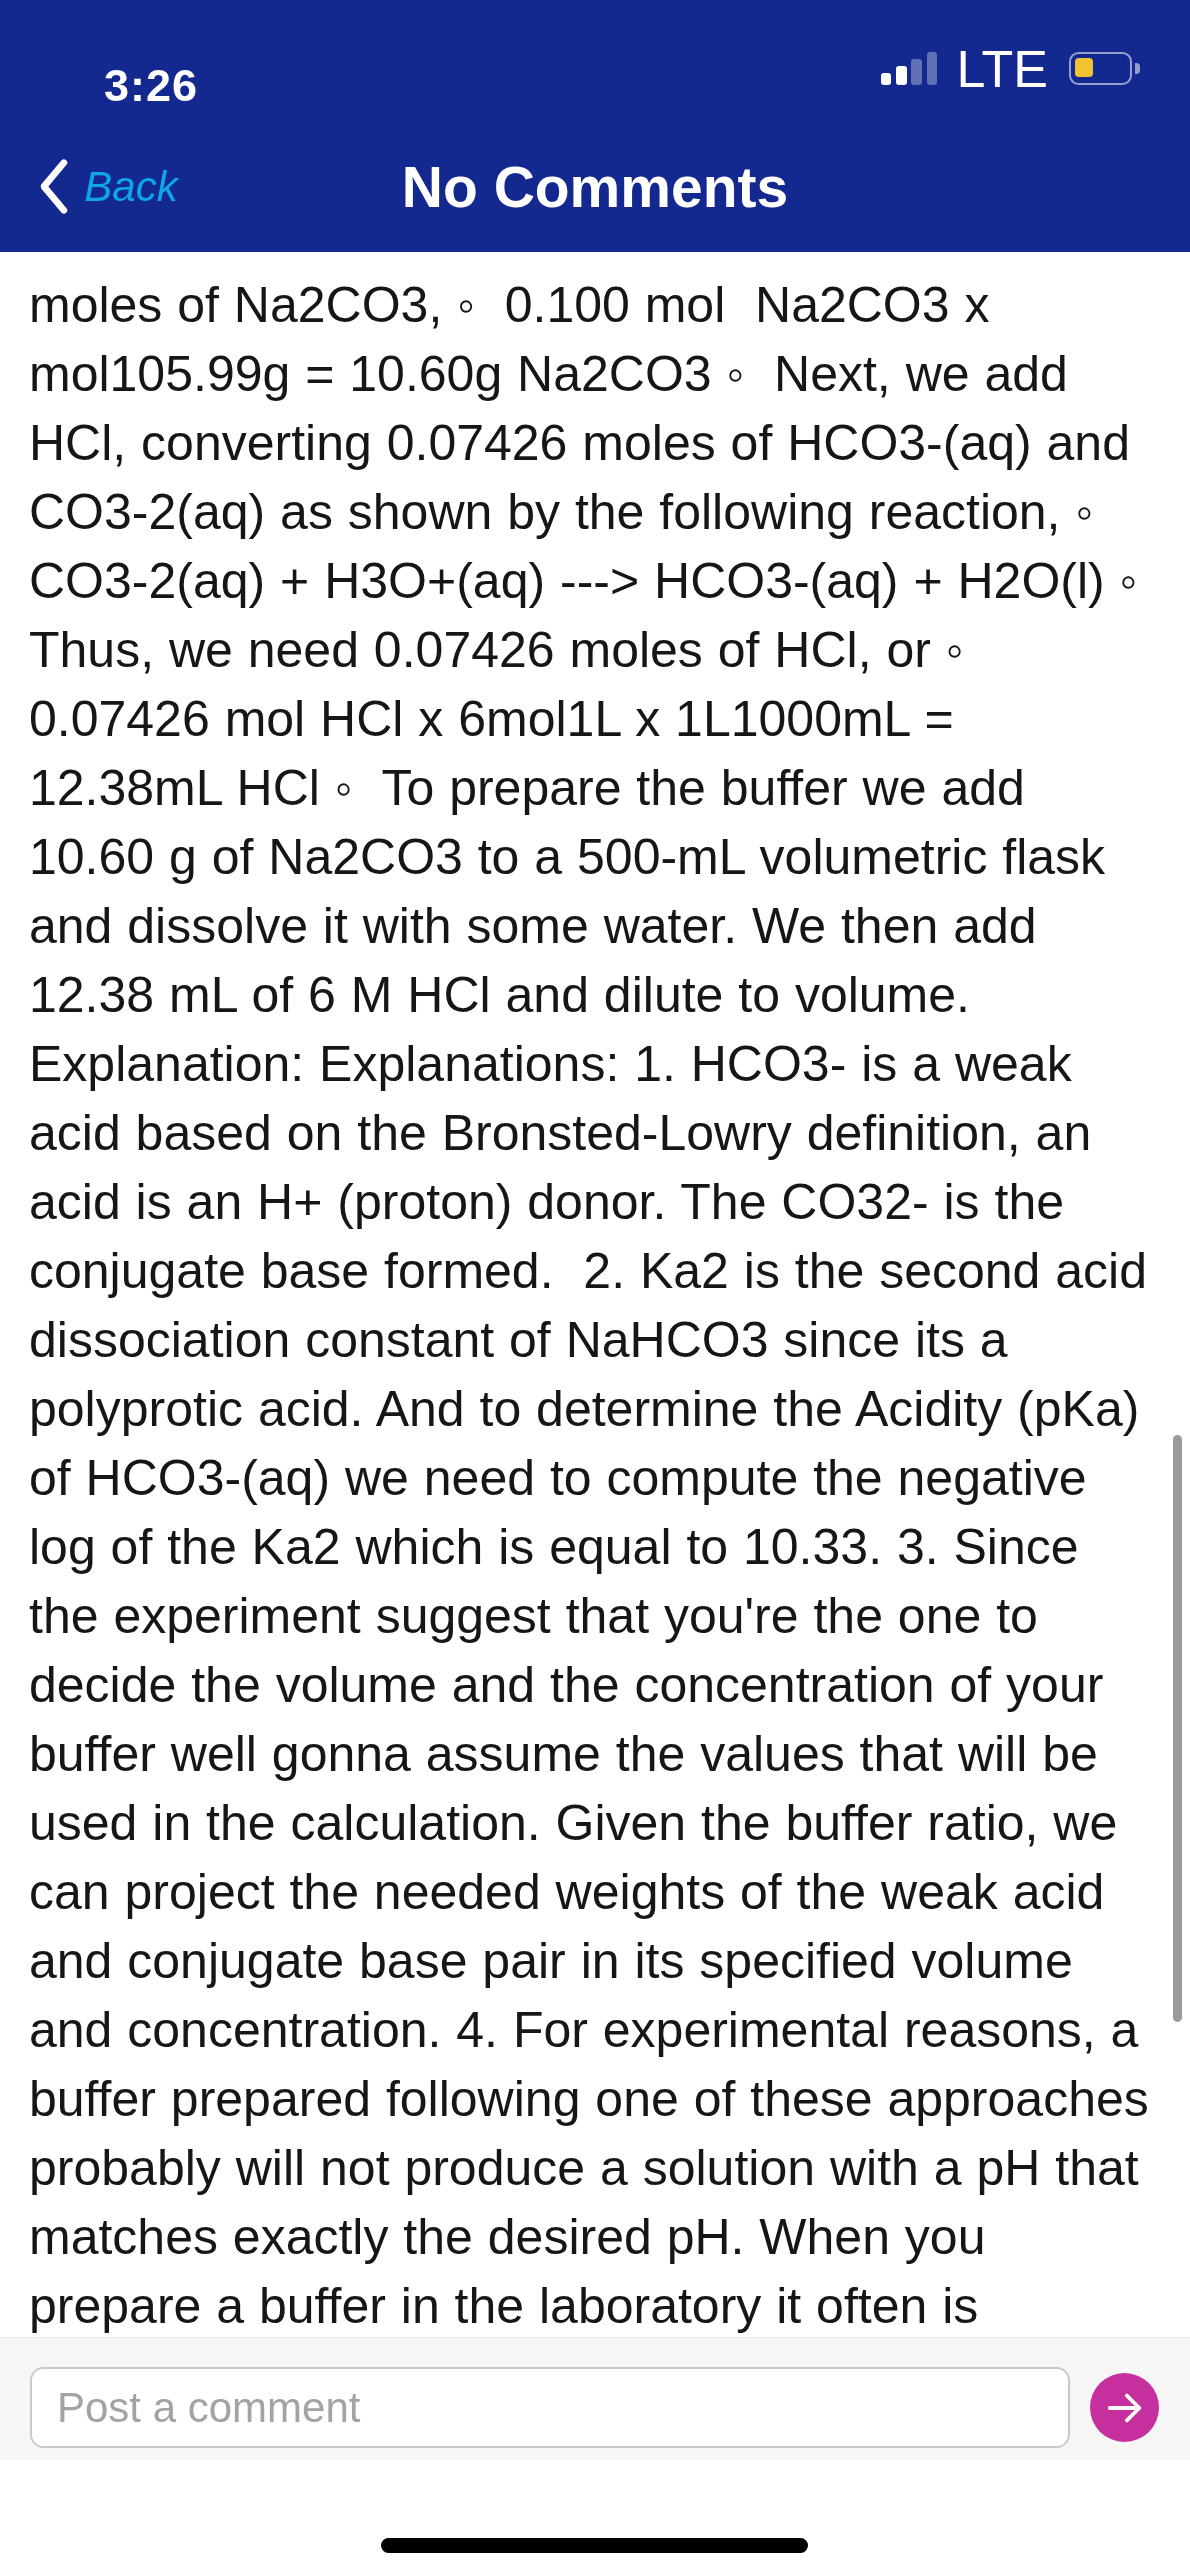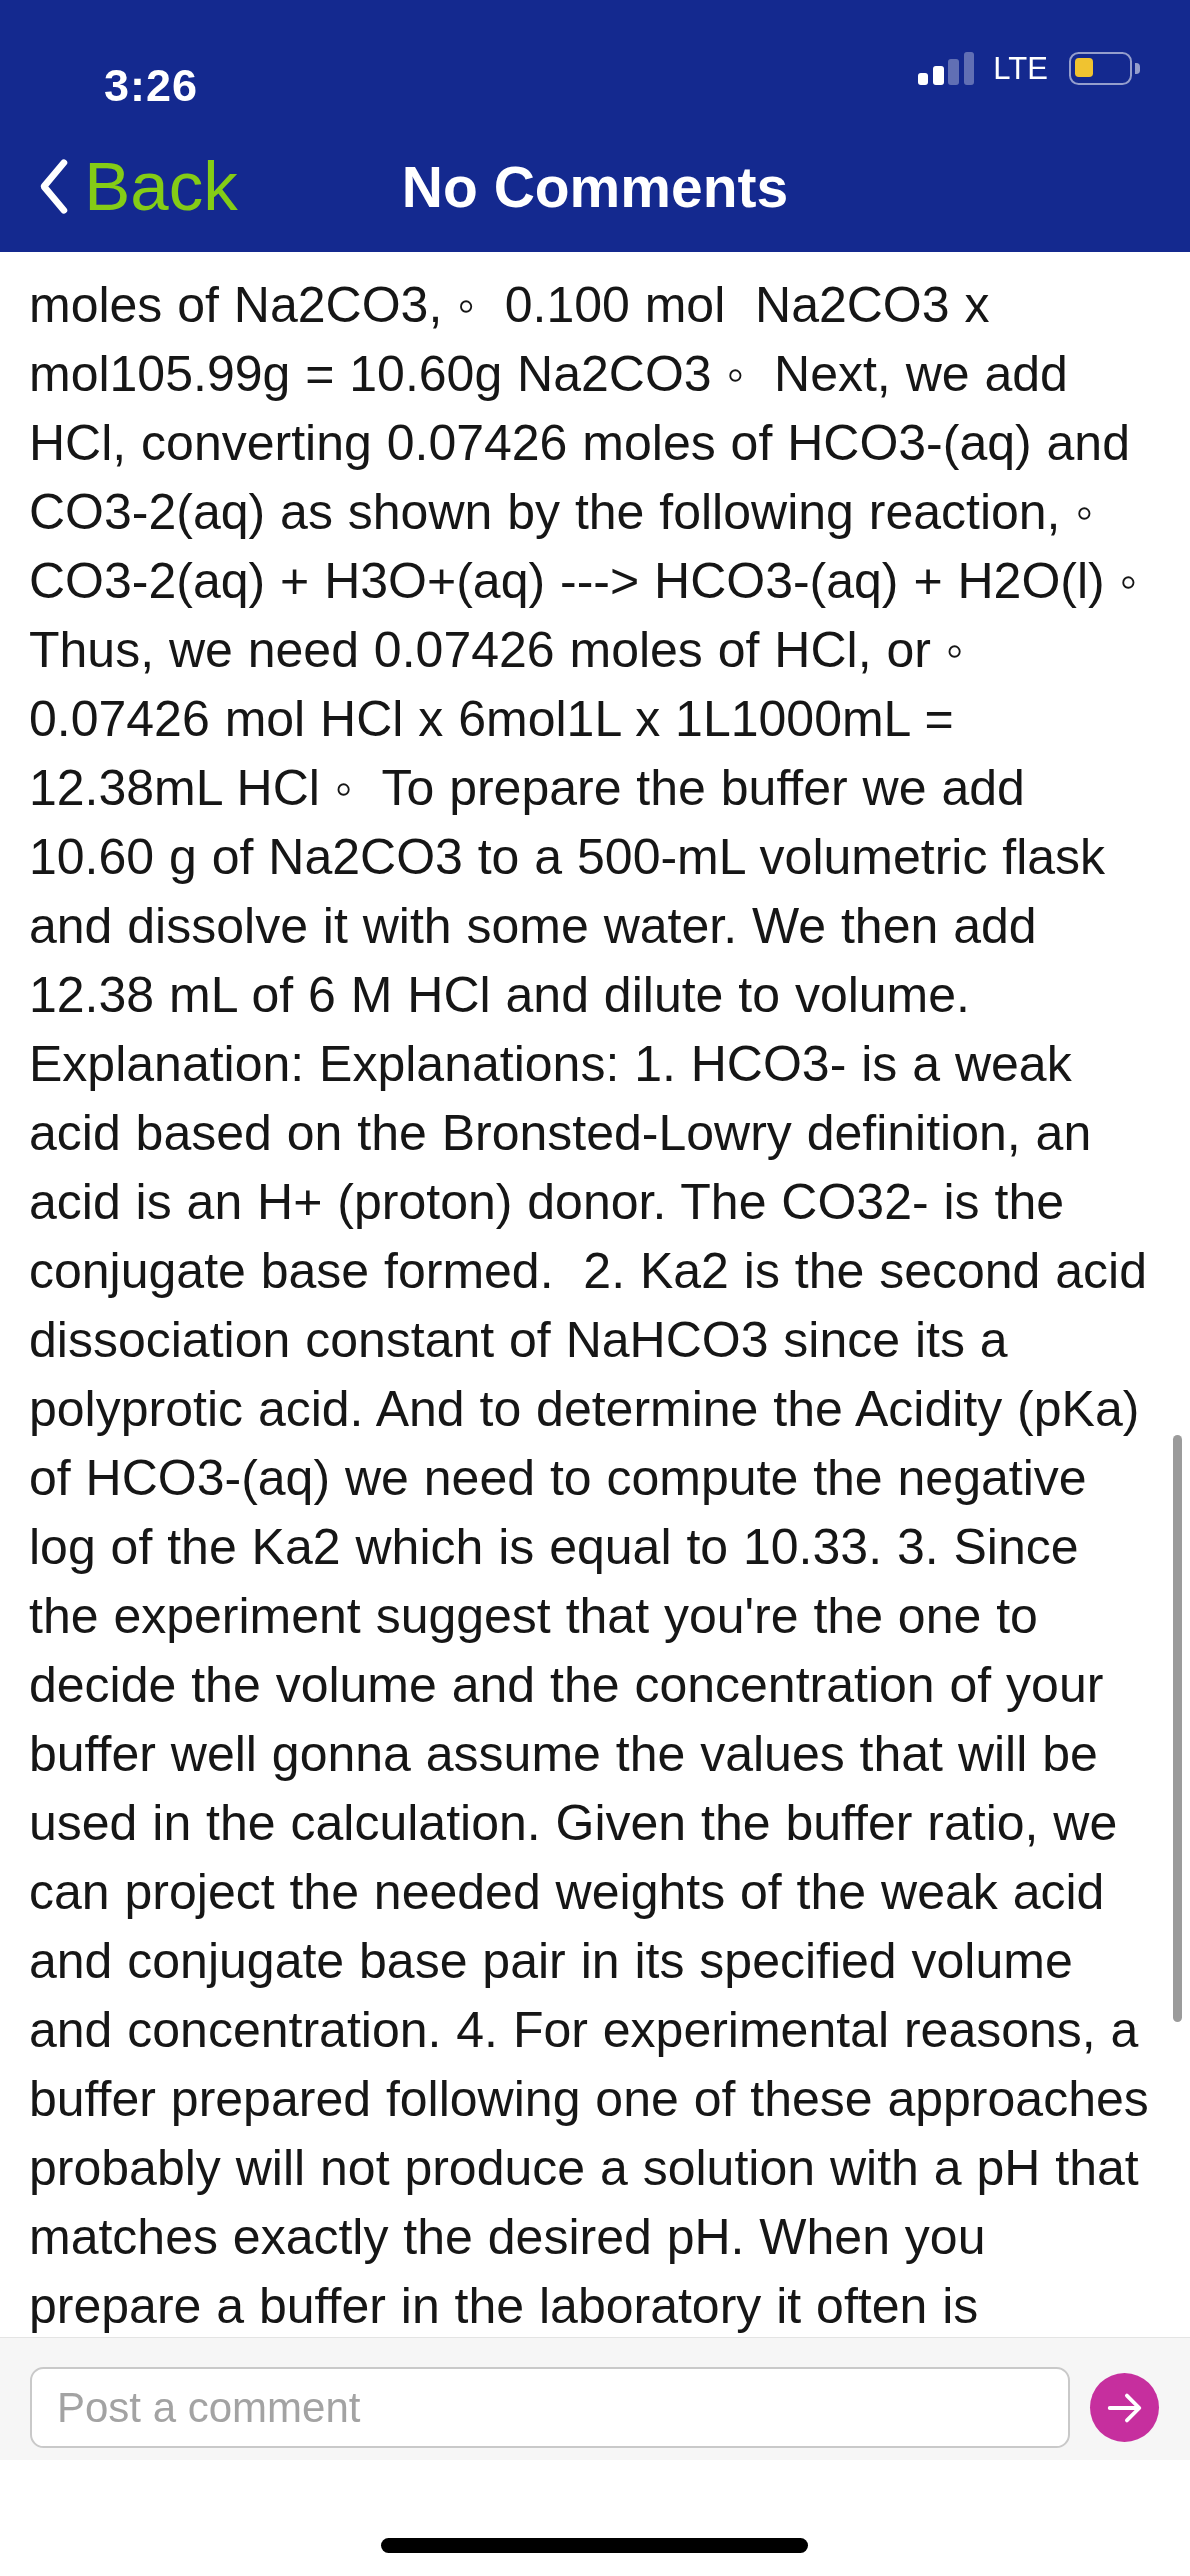--- a/index.html
+++ b/index.html
@@ -21,32 +21,32 @@
     padding:0 58px 0 104px;
   }
   .status-time { font-size:45px; font-weight:700; letter-spacing:1px;margin-top:34px; }
   .status-right { display:flex; align-items:center; gap:13.4px; }
   .signal { display:flex; align-items:flex-end; gap:4.8px; height:33px; }
   .signal i { display:block; width:10.5px; border-radius:2.9px; }
   .signal i:nth-child(1){ height:12.5px; background:#fff; }
   .signal i:nth-child(2){ height:19px; background:#fff; }
   .signal i:nth-child(3){ height:26px; background:rgba(255,255,255,.33); }
   .signal i:nth-child(4){ height:33px; background:rgba(255,255,255,.33); }
-  .lte { font-size:31px; font-weight:400; margin-left:5.8px; }
+  .lte { font-size:52px; font-weight:400; margin-left:5.8px; }
   .battery { position:relative; width:63px; height:33px;
     border:2.9px solid rgba(255,255,255,.55); border-radius:9.6px; margin-left:7.7px; }
   .battery-fill { position:absolute; left:3.8px; top:3.8px; width:18px; height:19px;
     background:var(--battery_yellow,#f0c330); border-radius:3.8px; }
   .battery-cap { position:absolute; right:-9.6px; top:8.6px; width:4.8px; height:11.5px;
     background:rgba(255,255,255,.55); border-radius:0 3.8px 3.8px 0; }
   .nav-bar { position:absolute; bottom:27px; left:0; width:100%; height:77px; }
   .back-button { position:absolute; left:36px; top:0; display:flex;
     align-items:center; gap:15.3px; height:77px; cursor:pointer; }
   .back-button svg { display:block; }
-  .back-label { font-size:69px; font-weight:400; color:#84cc16; }
+  .back-label { font-size:42px; font-weight:400; color:#0ea5e9;font-style:italic; }
   .nav-title { position:absolute; left:0; right:0; top:0; height:77px;
     display:flex; align-items:center; justify-content:center;
     font-size:57px; font-weight:700; color:#fff; }
   
   .content {
     position:absolute; top:252px; left:0; width:1190px; height:2086px;
     background:#fff; overflow:hidden;
   }
   .body-text {
     margin:19px 29px 0 29px;

